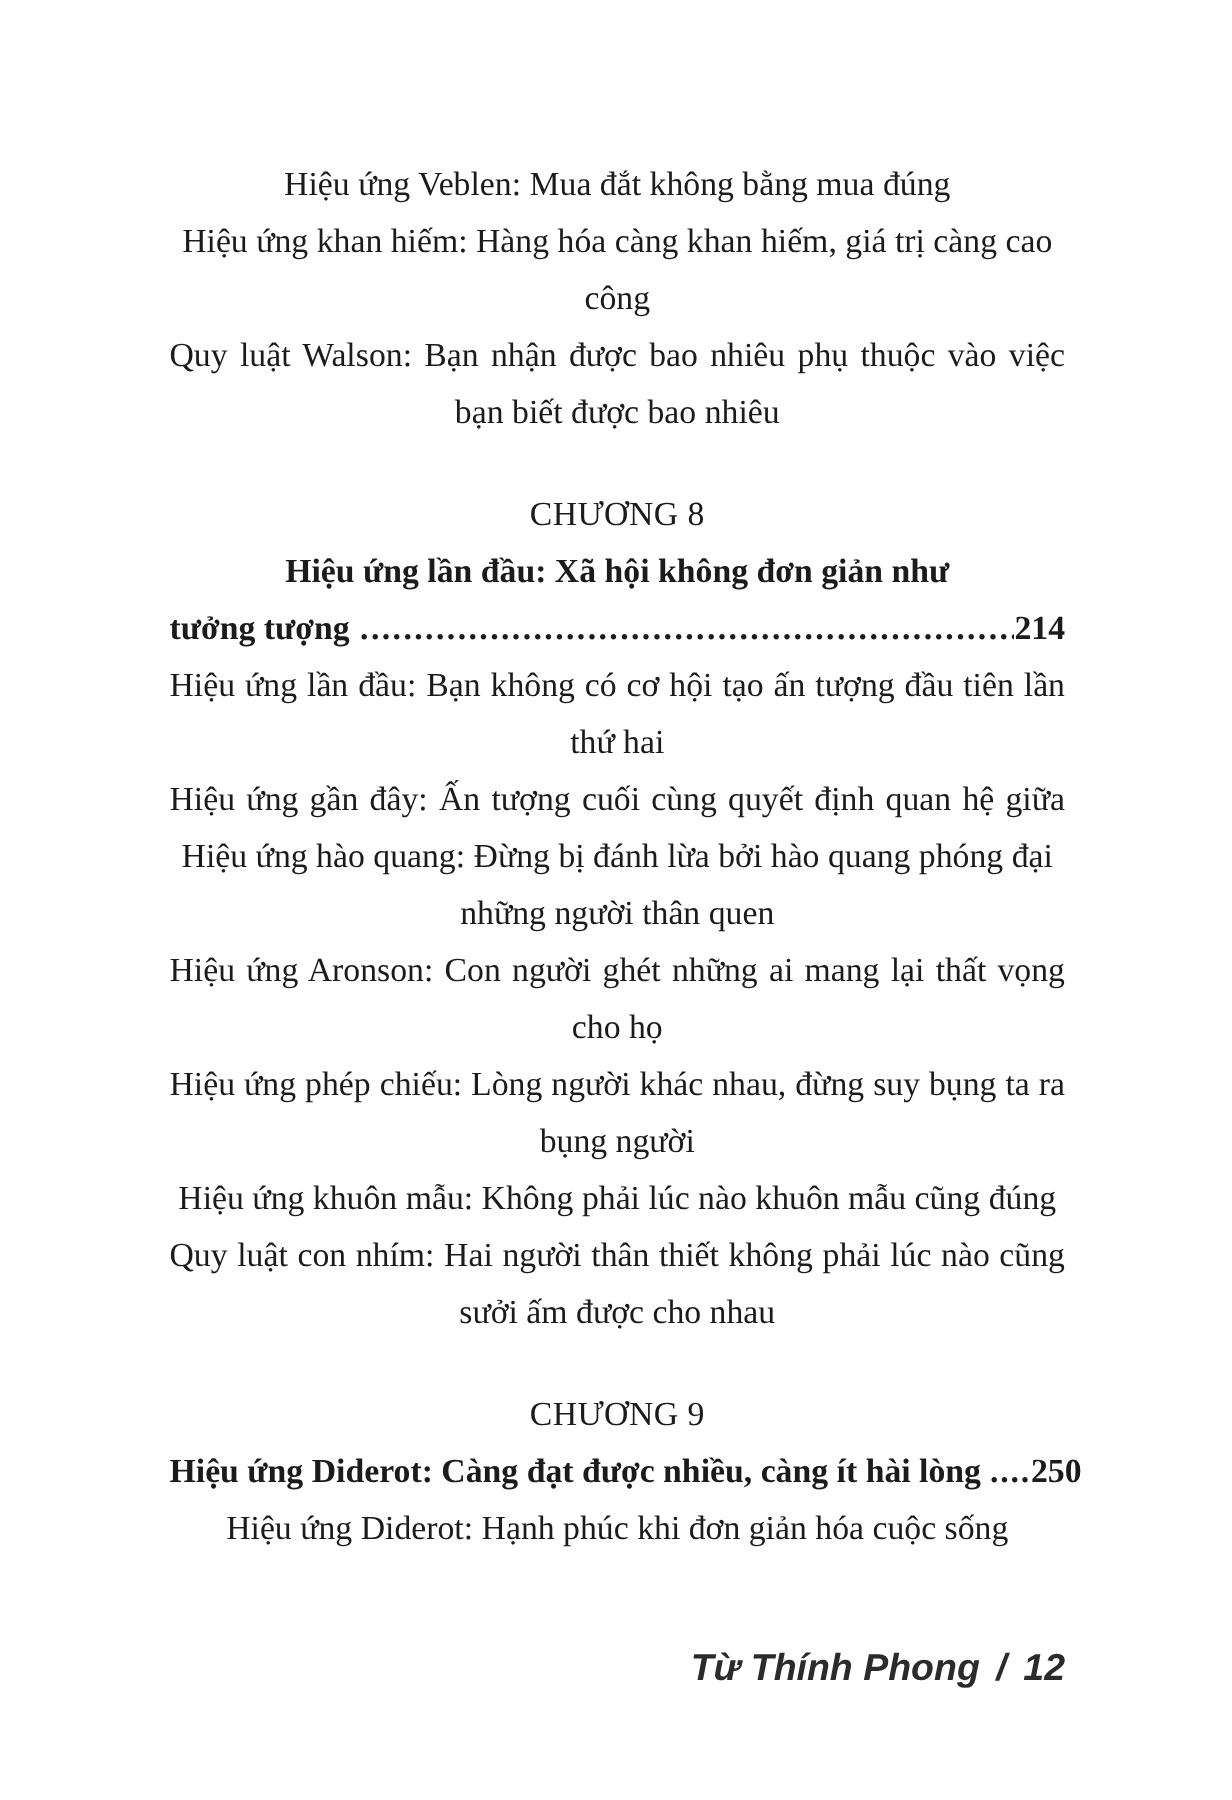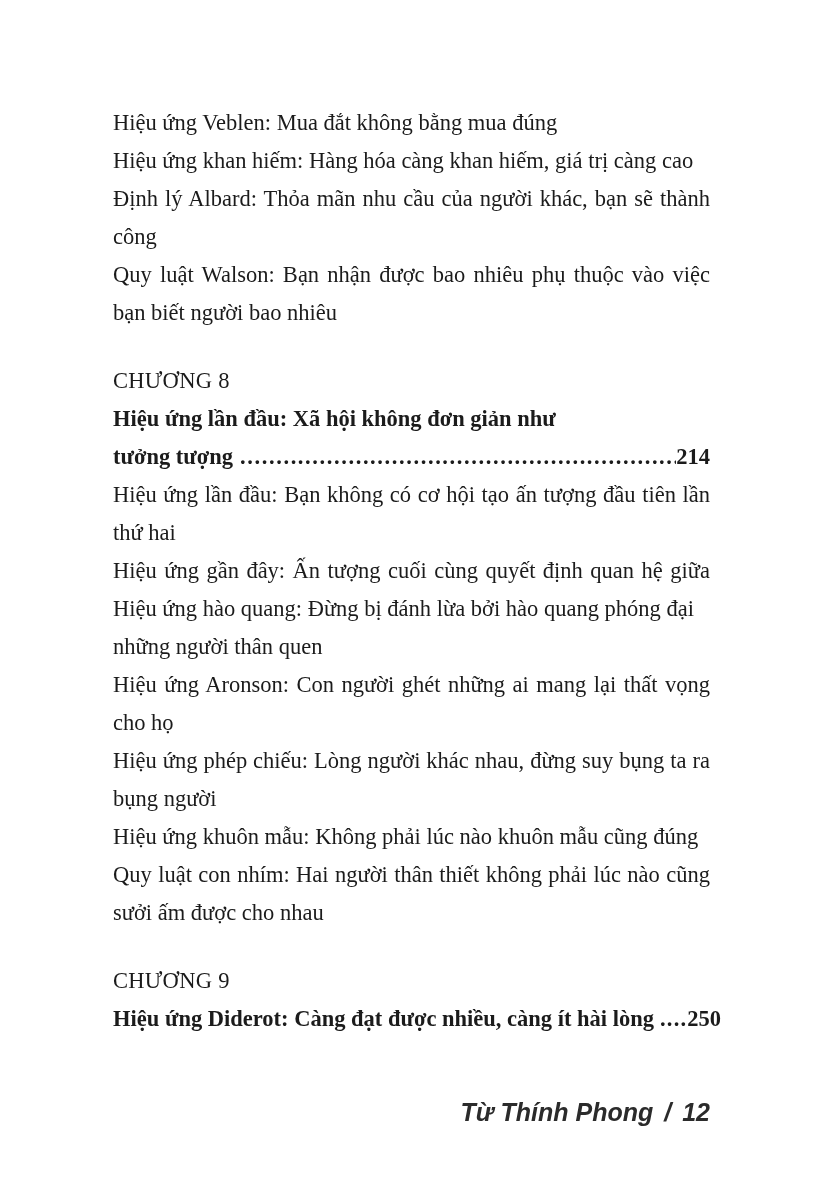--- a/index.html
+++ b/index.html
@@ -18,21 +18,21 @@
   .page {
     position: absolute;
     left: 113px;
     top: 104px;
     width: 597px;
     font-size: 22.5px;
     line-height: 38px;
   }
   .line {
     white-space: nowrap;
-    text-align: left;
+    text-align: center;
   }
   .line.fill {
     white-space: normal;
     text-align: justify;
     text-align-last: justify;
   }
   .chapter {
     margin-top: 30px;
   }
   .chapter-label {
@@ -82,24 +82,23 @@
   }
 </style>
 </head>
 <body>
 
 <div class="page">
 
   <div>
     <div class="line">Hiệu ứng Veblen: Mua đắt không bằng mua đúng</div>
     <div class="line">Hiệu ứng khan hiếm: Hàng hóa càng khan hiếm, giá trị càng cao</div>
-    <div class="line fill">Định lý Albard: Thỏa mãn nhu cầu của người khác, bạn sẽ thành</div>
     <div class="line">công</div>
     <div class="line fill">Quy luật Walson: Bạn nhận được bao nhiêu phụ thuộc vào việc</div>
-    <div class="line">bạn biết người bao nhiêu</div>
+    <div class="line">bạn biết được bao nhiêu</div>
   </div>
 
   <div class="chapter">
     <div class="line chapter-label">CHƯƠNG 8</div>
     <div class="line bold">Hiệu ứng lần đầu: Xã hội không đơn giản như</div>
     <div class="leader-line">
       <span class="leader-text">tưởng tượng</span>
       <span class="leader-dots">..............................................................................................................................</span>
       <span class="leader-page">214</span>
     </div>
@@ -115,19 +114,20 @@
     <div class="line">Hiệu ứng khuôn mẫu: Không phải lúc nào khuôn mẫu cũng đúng</div>
     <div class="line fill">Quy luật con nhím: Hai người thân thiết không phải lúc nào cũng</div>
     <div class="line">sưởi ấm được cho nhau</div>
   </div>
 
   <div class="chapter">
     <div class="line chapter-label">CHƯƠNG 9</div>
     <div class="line bold">
       <span>Hiệu ứng Diderot: Càng đạt được nhiều, càng ít hài lòng</span><span class="inline-dots">....</span><span>250</span>
     </div>
+    <div class="line">Hiệu ứng Diderot: Hạnh phúc khi đơn giản hóa cuộc sống</div>
   </div>
 
 </div>
 
 <div class="page-footer">
   <span>Từ Thính Phong</span><span class="sep">/</span><span>12</span>
 </div>
 
 </body></html>

